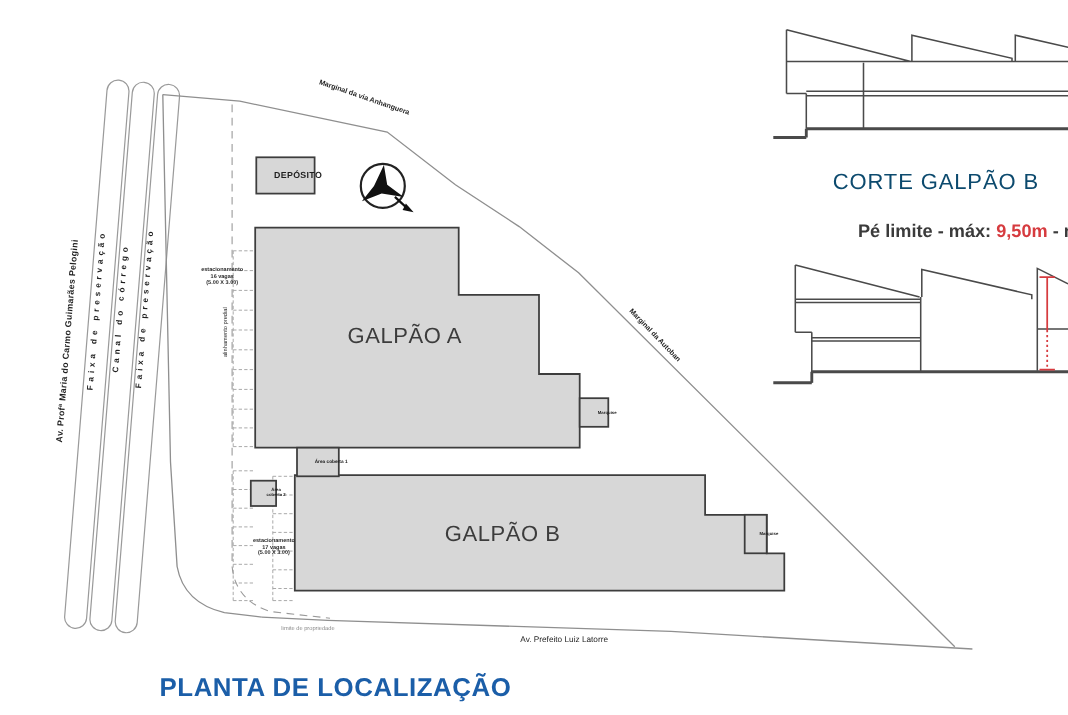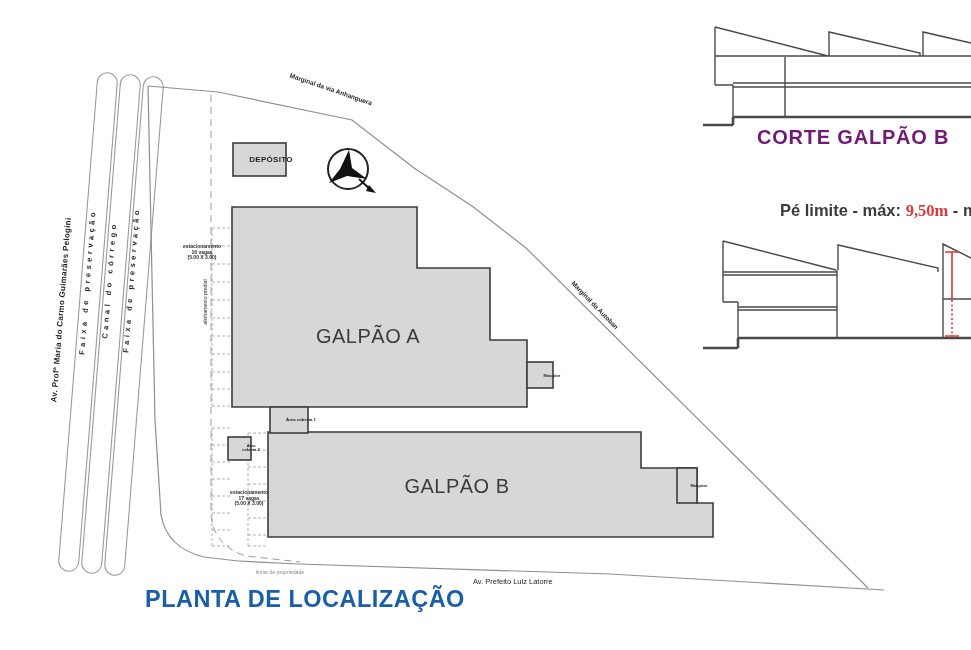--- a/index.html
+++ b/index.html
@@ -14,23 +14,23 @@
   .rotAut{transform:translate(-50%,-50%) rotate(46deg);}
   .road{font-size:6.5px;font-weight:600;color:#1f1f1f;}
   .band{font-size:7.5px;font-weight:600;letter-spacing:3.5px;color:#1f1f1f;}
   .avmaria{font-size:8px;font-weight:600;letter-spacing:.3px;color:#1f1f1f;}
   .tiny{font-size:5px;font-weight:600;color:#2a2a2a;text-align:center;}
   .micro{font-size:3.9px;font-weight:600;color:#1a1a1a;text-align:center;line-height:1.15;}
   .gray{color:#8a8a8a;font-weight:400;}
   .bigbuild{font-size:20px;color:#3c3c3c;letter-spacing:.5px;}
   .deplbl{font-size:8px;font-weight:700;color:#1f1f1f;letter-spacing:.3px;}
   .bluetitle{color:#1b5ea8;font-weight:700;font-size:23.5px;letter-spacing:.5px;}
-  .cortetitle{color:#701a75;font-weight:700;font-size:20px;letter-spacing:.8px;}
+  .cortetitle{color:#0c4a6e;font-weight:400;font-size:20px;letter-spacing:.8px;margin-top:29px;}
   .pedir{font-size:16.5px;font-weight:700;color:#3b3b3b;}
-  .pedir .red{color:#d63b3f;font-family:Liberation Serif, serif;}
+  .pedir .red{color:#d63b3f;}
   .latorre{font-size:7.5px;font-weight:400;color:#1f1f1f;}
 </style>
 </head>
 <body>
 
 <div class="canvas">
 
   <svg width="971" height="650" viewBox="0 0 971 650">
 
     <g fill="#ffffff" stroke="#9a9a9a" stroke-width="1.1">
@@ -111,32 +111,32 @@
     <div>estacionamento</div>
     <div>16 vagas</div>
     <div>(5.00 X 3.00)</div>
   </div>
   <div class="lbl tiny ctr" style="left:237px;top:498px">
     <div>estacionamento</div>
     <div>17 vagas</div>
     <div>(5.00 X 3.00)</div>
   </div>
 
-  <div class="lbl bigbuild ctr" style="left:356px;top:336px">GALPÃO A</div>
+  <div class="lbl bigbuild ctr" style="left:356px;top:306px">GALPÃO A</div>
   <div class="lbl bigbuild ctr" style="left:445px;top:486px">GALPÃO B</div>
 
   <div class="lbl micro ctr" style="left:540px;top:376px">Marquise</div>
   <div class="lbl micro ctr" style="left:687px;top:486px">Marquise</div>
   <div class="lbl micro ctr" style="left:289px;top:420px;font-size:4.3px">Área coberta 1</div>
   <div class="lbl micro ctr" style="left:239px;top:448px">
     <div>Área</div>
     <div>coberta 2</div>
   </div>
 
   <div class="lbl tiny gray ctr" style="left:268px;top:573px;font-size:5.2px">limite de propriedade</div>
   <div class="lbl latorre" style="left:473px;top:578px">Av. Prefeito Luiz Latorre</div>
 
-  <div class="lbl bluetitle" style="left:145px;top:587px">PLANTA DE LOCALIZAÇÃO</div>
+  <div class="lbl bluetitle" style="left:145px;top:613px">PLANTA DE LOCALIZAÇÃO</div>
   <div class="lbl cortetitle" style="left:757px;top:126px">CORTE GALPÃO B</div>
 
   <div class="lbl pedir" style="left:780px;top:201px"><span>Pé limite - máx: </span><span class="red">9,50m</span><span> - m</span></div>
 
 </div>
 
 </body></html>

